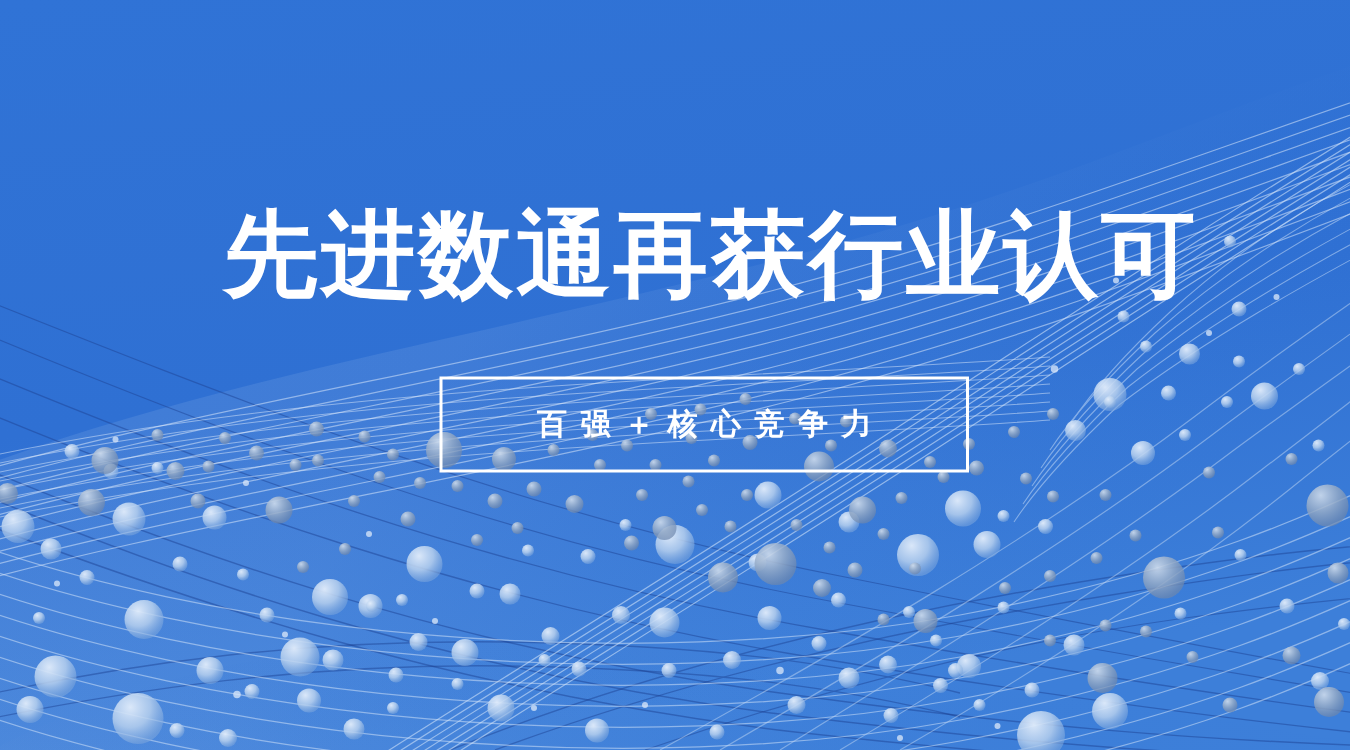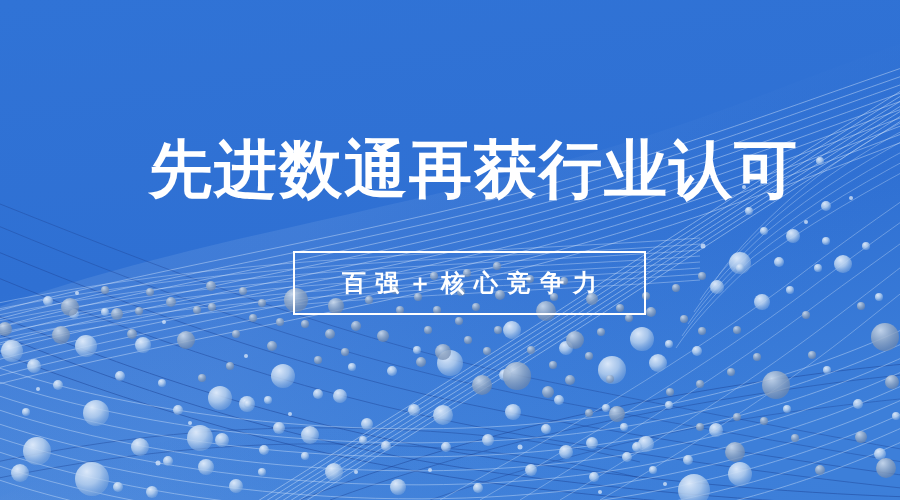--- a/index.html
+++ b/index.html
@@ -53,21 +53,21 @@
     border: 2px solid #ffffff;
     box-sizing: content-box;
     display: flex;
     align-items: center;
     justify-content: center;
   }
   #subtitle-text {
     color: #ffffff;
     font-family: "Liberation Serif", "DejaVu Serif", serif;
     font-weight: 700;
-    font-size: 24px;
+    font-size: 20px;
     letter-spacing: 9px;
     text-indent: 9px;
     line-height: 1;
     white-space: nowrap;
   }
 </style>
 </head>
 <body>
 
 <div id="banner">

